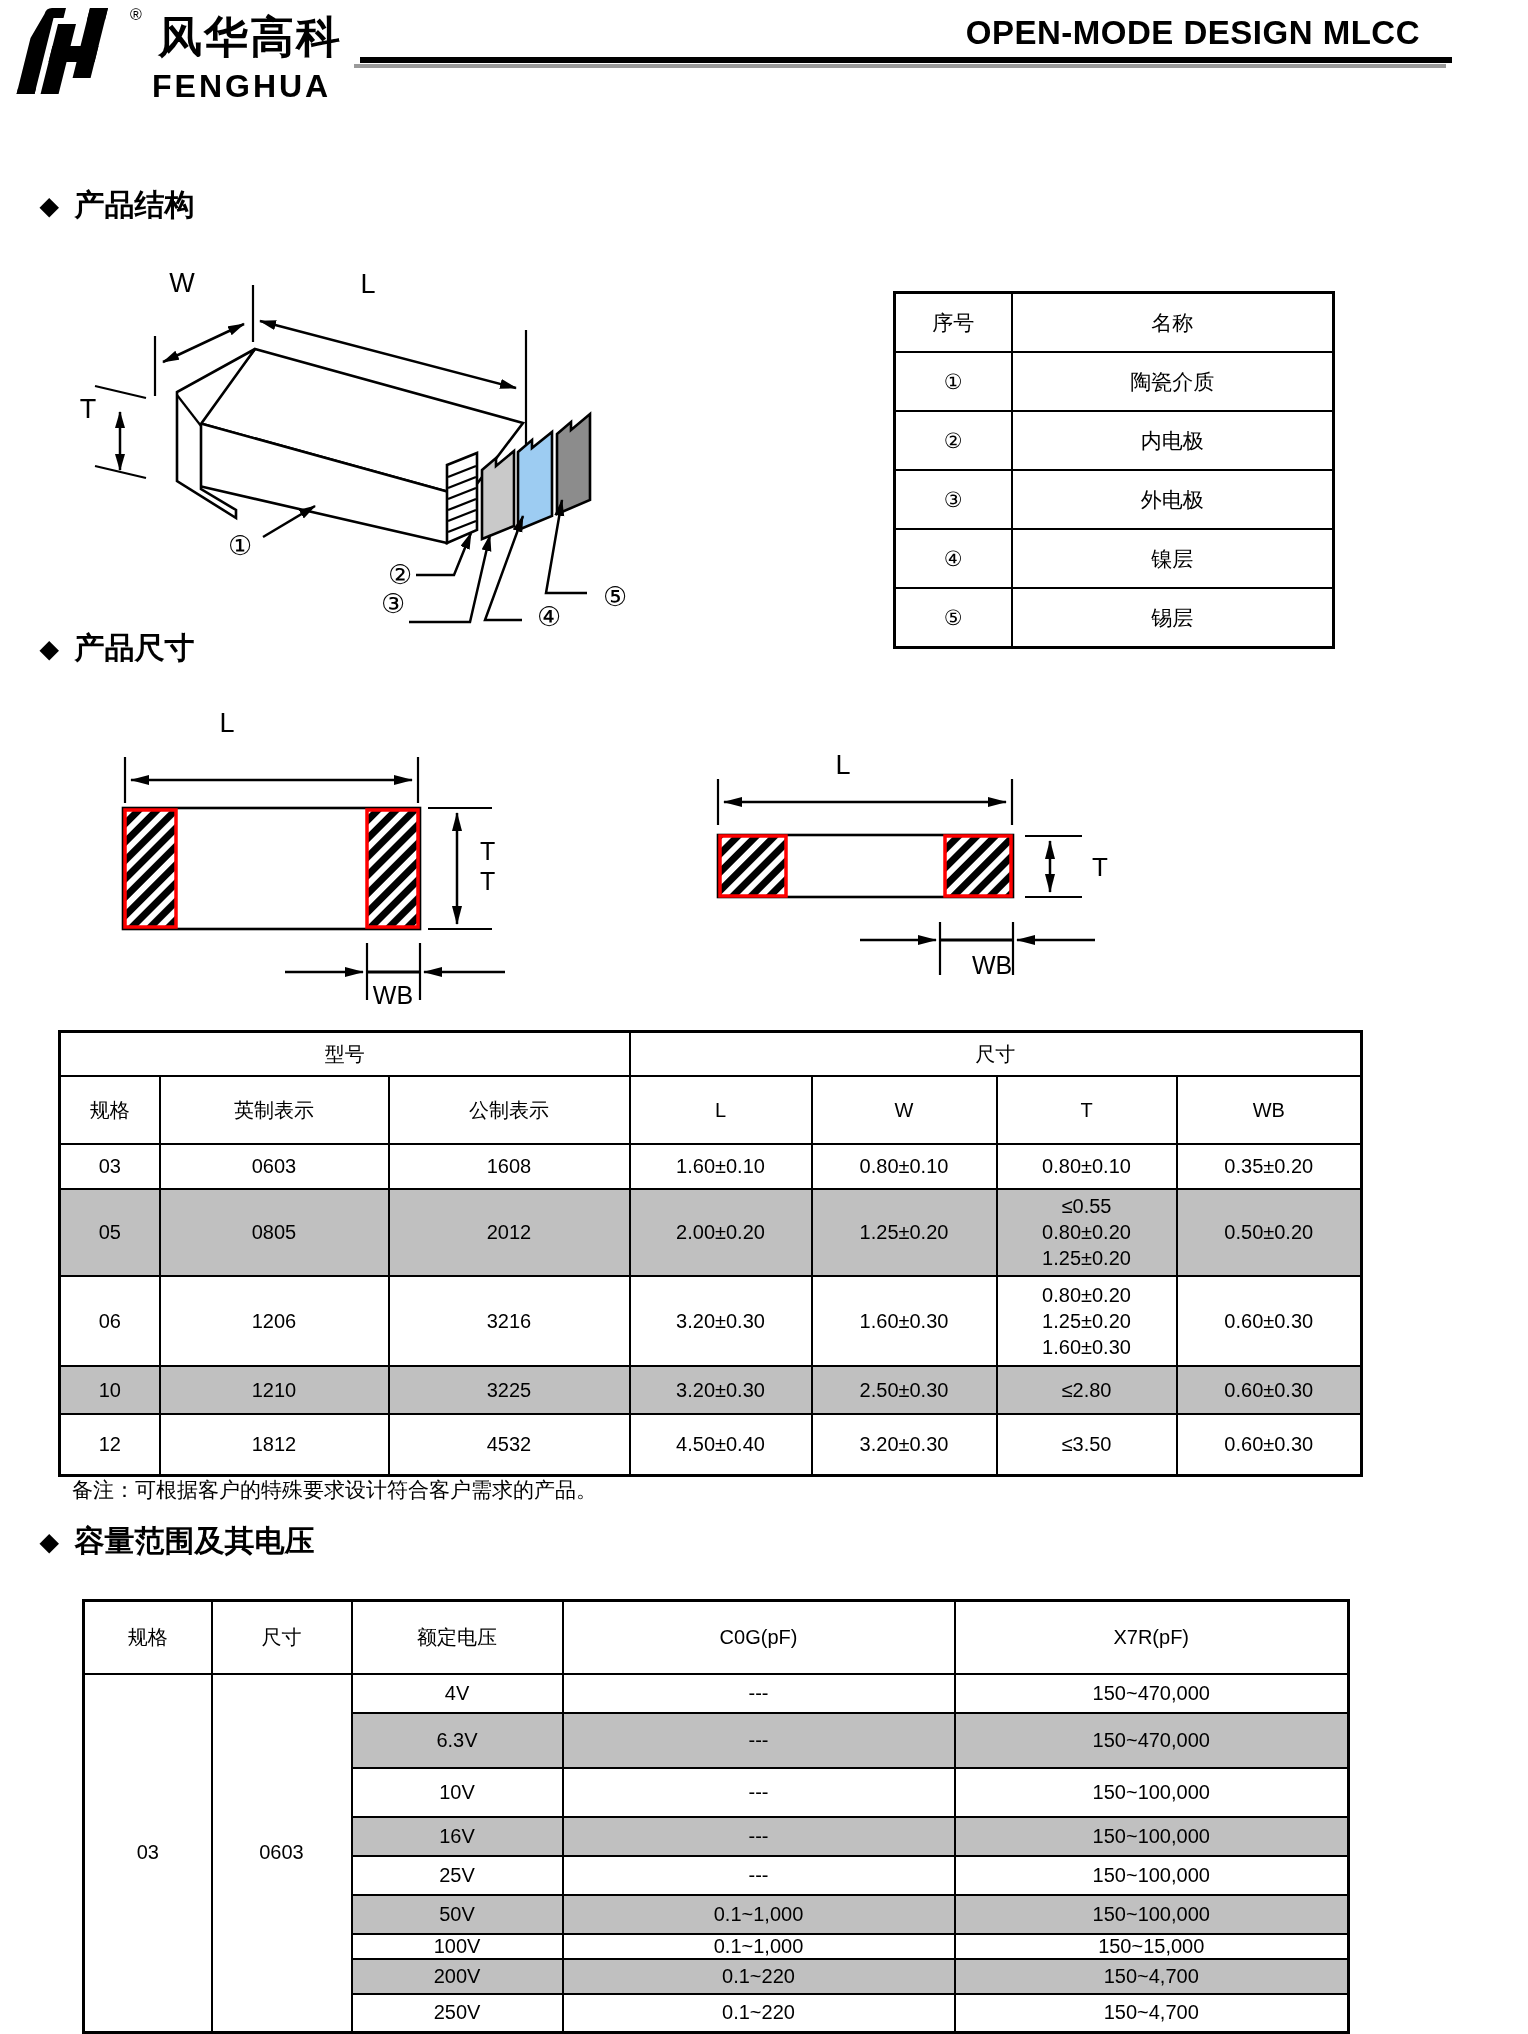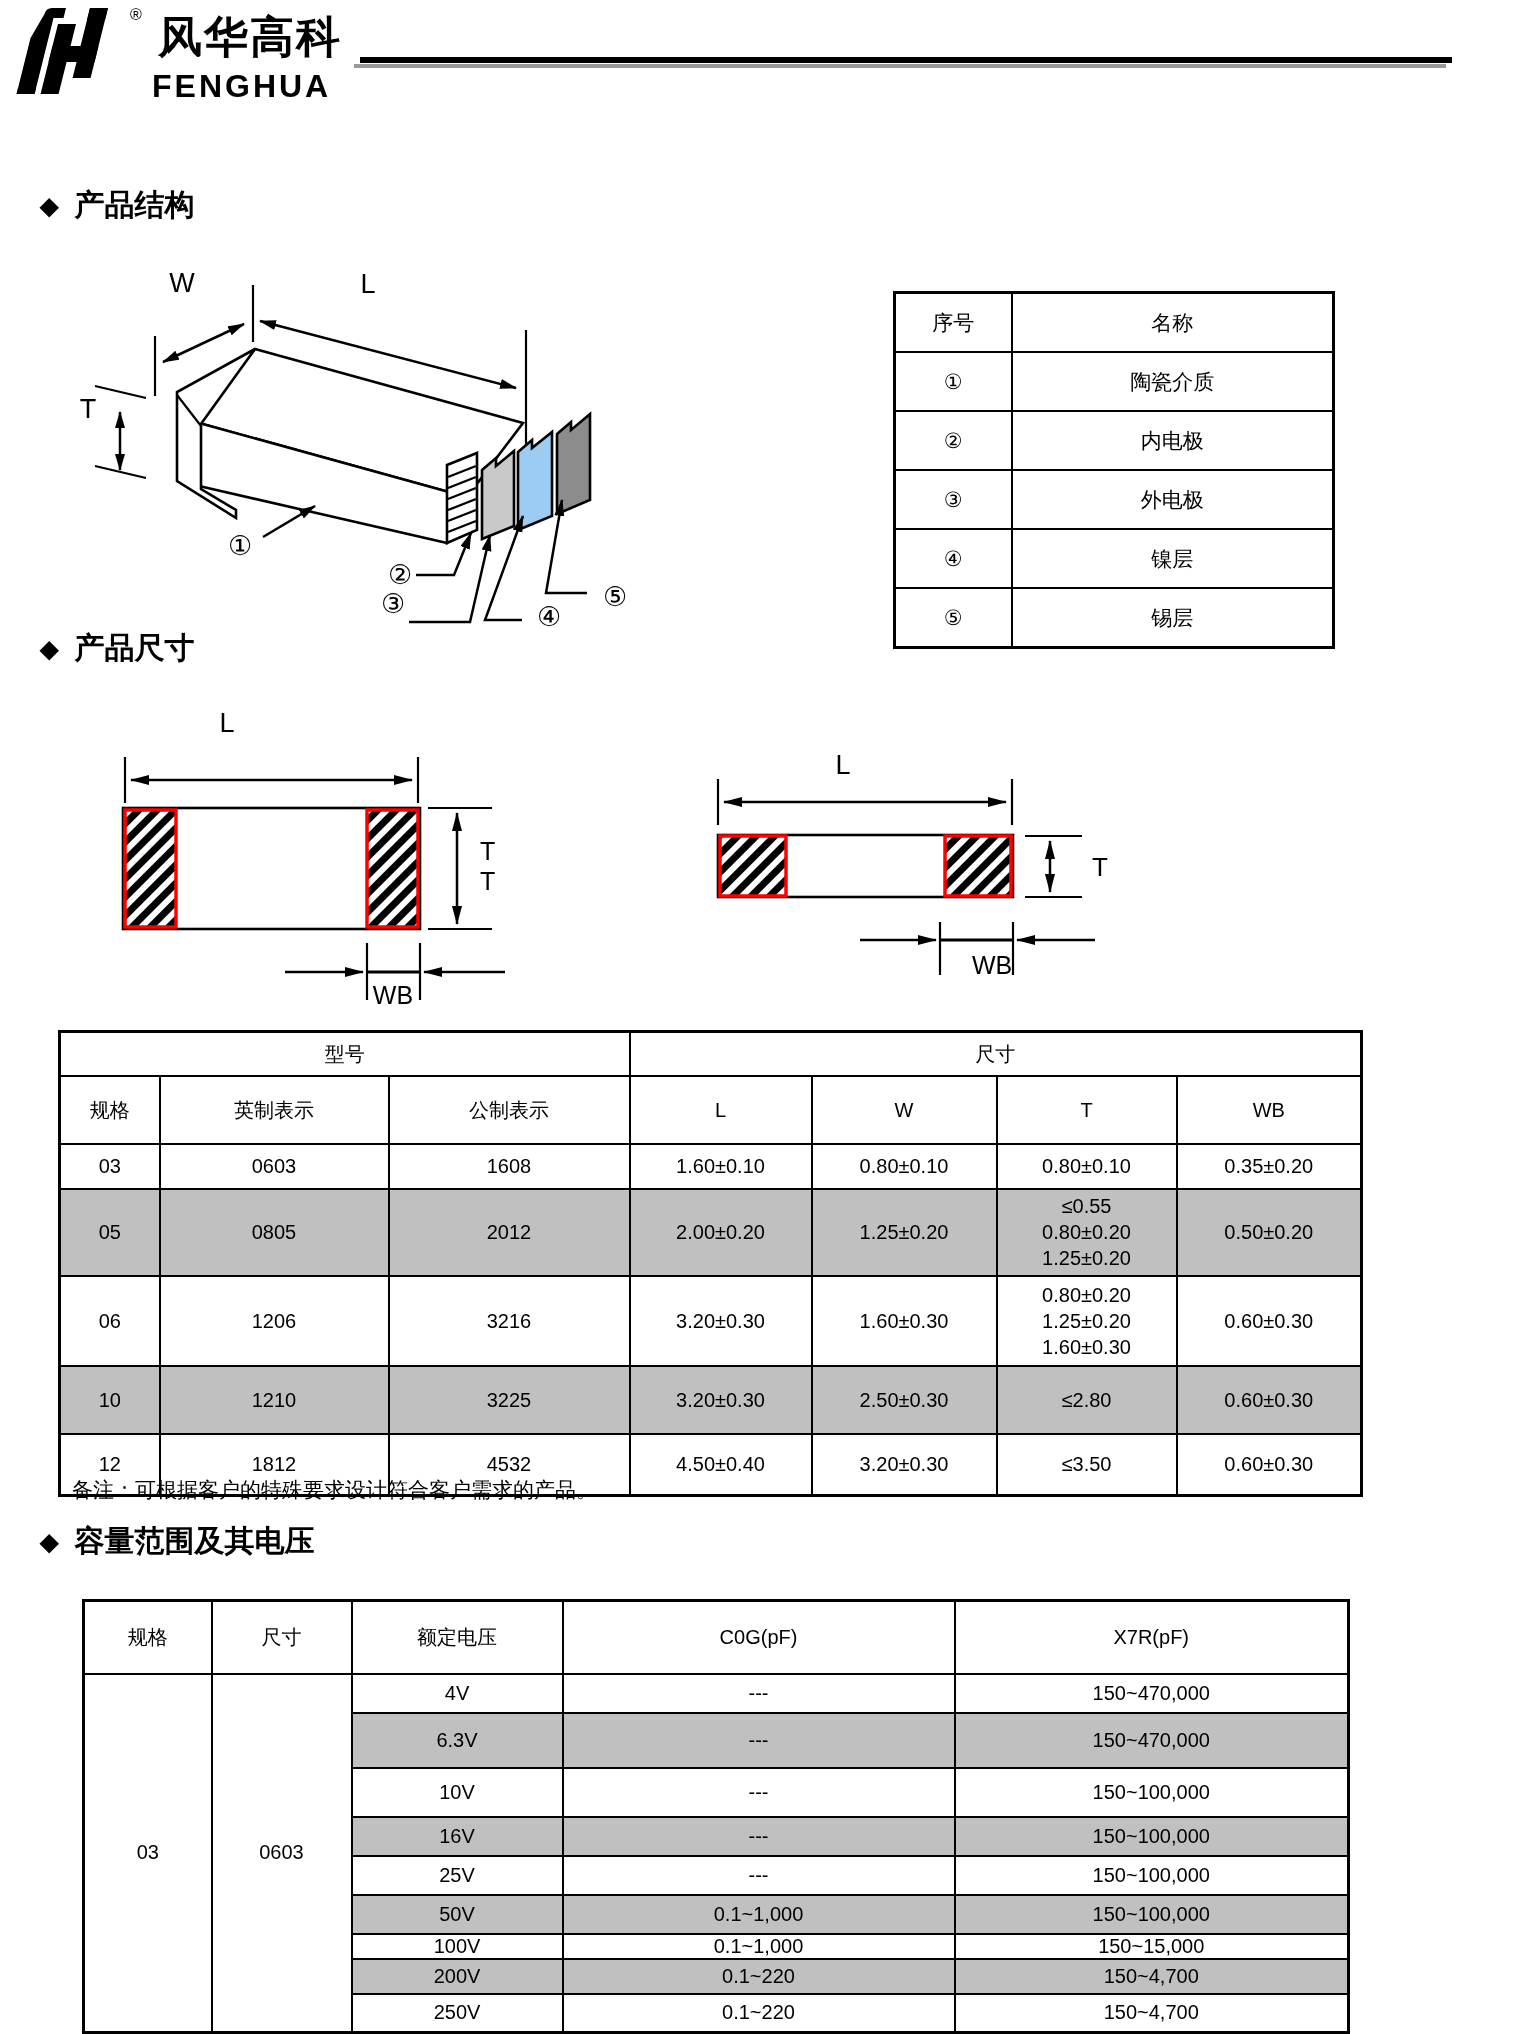--- a/index.html
+++ b/index.html
@@ -49,20 +49,21 @@
       <rect x="30" y="16" width="18" height="70" fill="#000"></rect>
       <rect x="58" y="0" width="18" height="70" fill="#000"></rect>
       <rect x="30" y="38" width="46" height="16" fill="#000"></rect>
       <path d="M58,0 L76,0 L76,12 L58,12 Z" fill="#000"></path>
       <path d="M6,80 L24,80 L24,86 L6,86 Z" fill="#000"></path>
     </g>
   </svg>
   <div class="abs reg">®</div>
   <div class="abs brand-cn">风华高科</div>
   <div class="abs brand-en">FENGHUA</div>
+  <div class="abs doc-title">OPEN-MODE DESIGN MLCC</div>
   <div class="abs rule-black"></div>
   <div class="abs rule-gray"></div>
 
   <div class="abs heading" style="left:40px;top:185px">
     <span class="dia">◆</span>
     <span>产品结构</span>
   </div>
 
   <svg class="abs" style="left:30px;top:230px" width="640" height="400" viewBox="0 0 640 400">
     <defs>
@@ -254,21 +255,21 @@
       <td>06</td>
       <td>1206</td>
       <td>3216</td>
       <td>3.20±0.30</td>
       <td>1.60±0.30</td>
       <td>0.80±0.20
 1.25±0.20
 1.60±0.30</td>
       <td>0.60±0.30</td>
     </tr>
-    <tr style="height:68px" class="shaded">
+    <tr style="height:48px" class="shaded">
       <td>10</td>
       <td>1210</td>
       <td>3225</td>
       <td>3.20±0.30</td>
       <td>2.50±0.30</td>
       <td>≤2.80</td>
       <td>0.60±0.30</td>
     </tr>
     <tr style="height:62px">
       <td>12</td>

